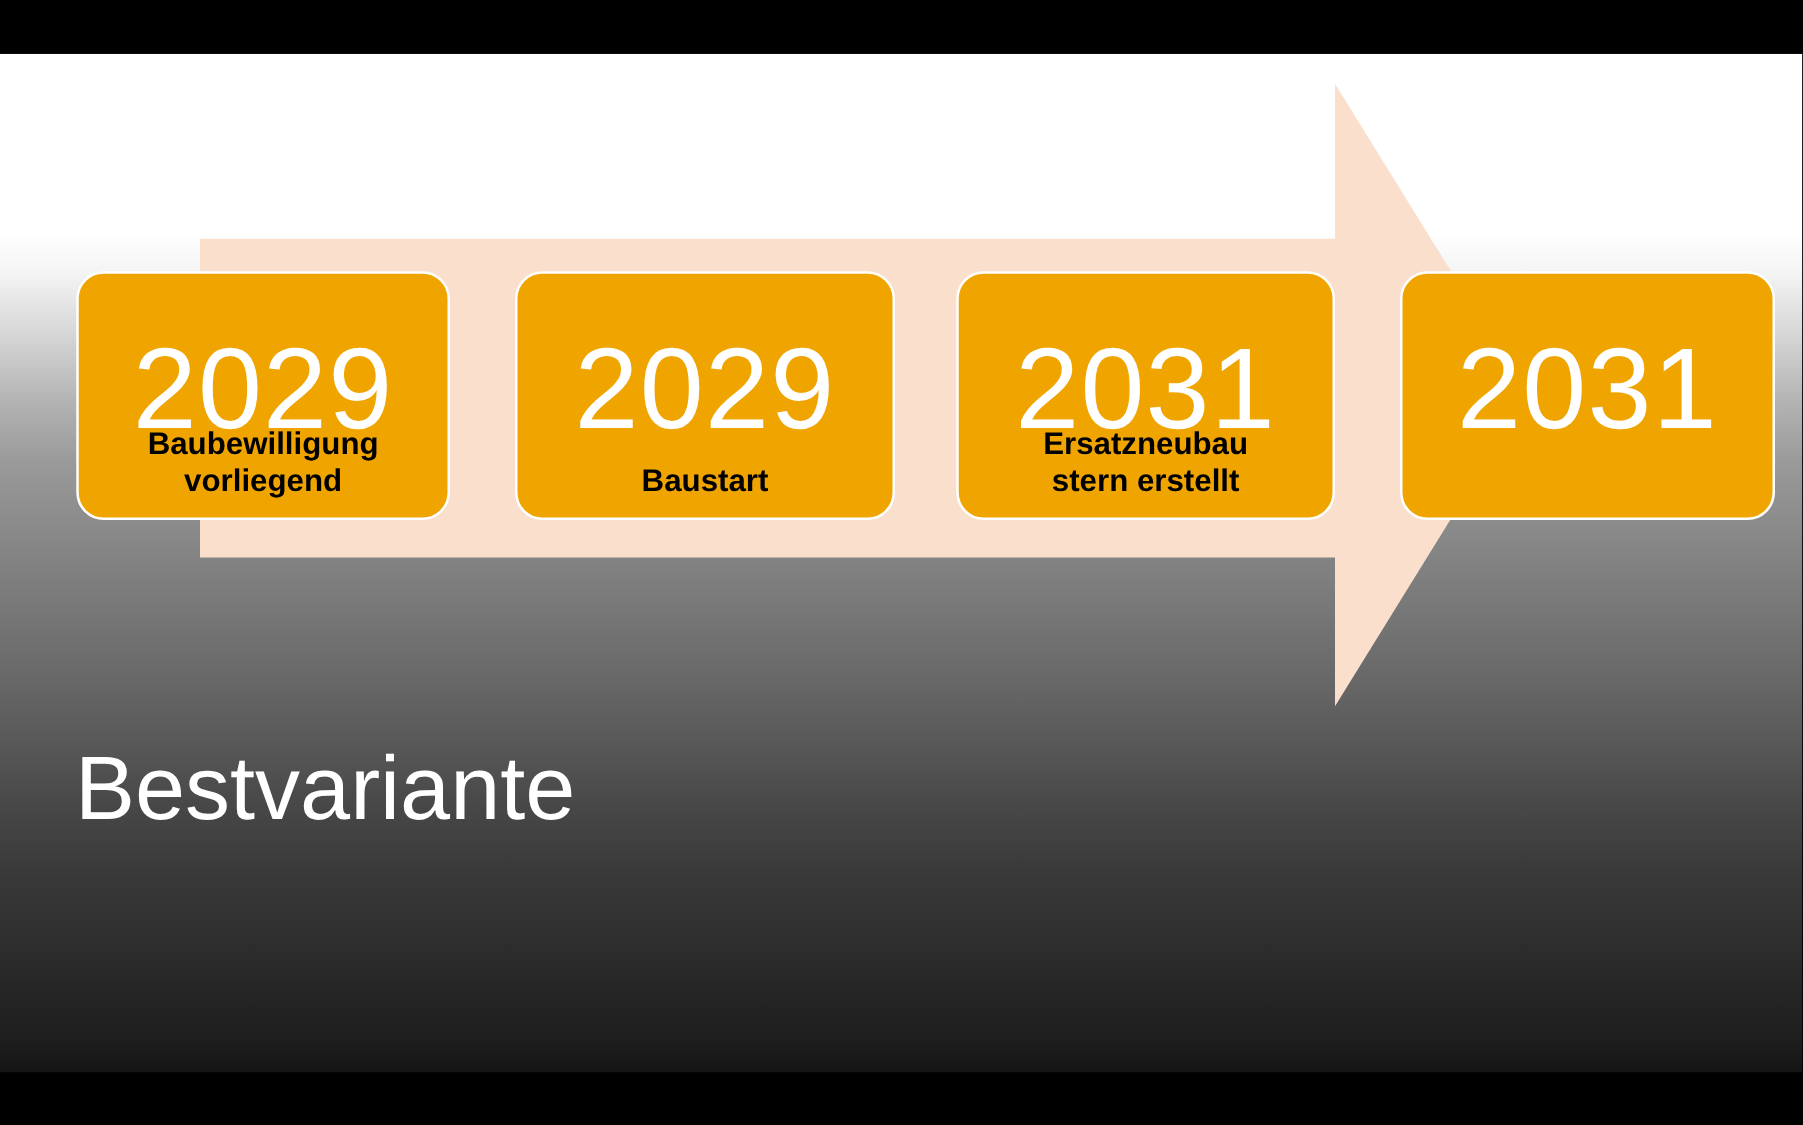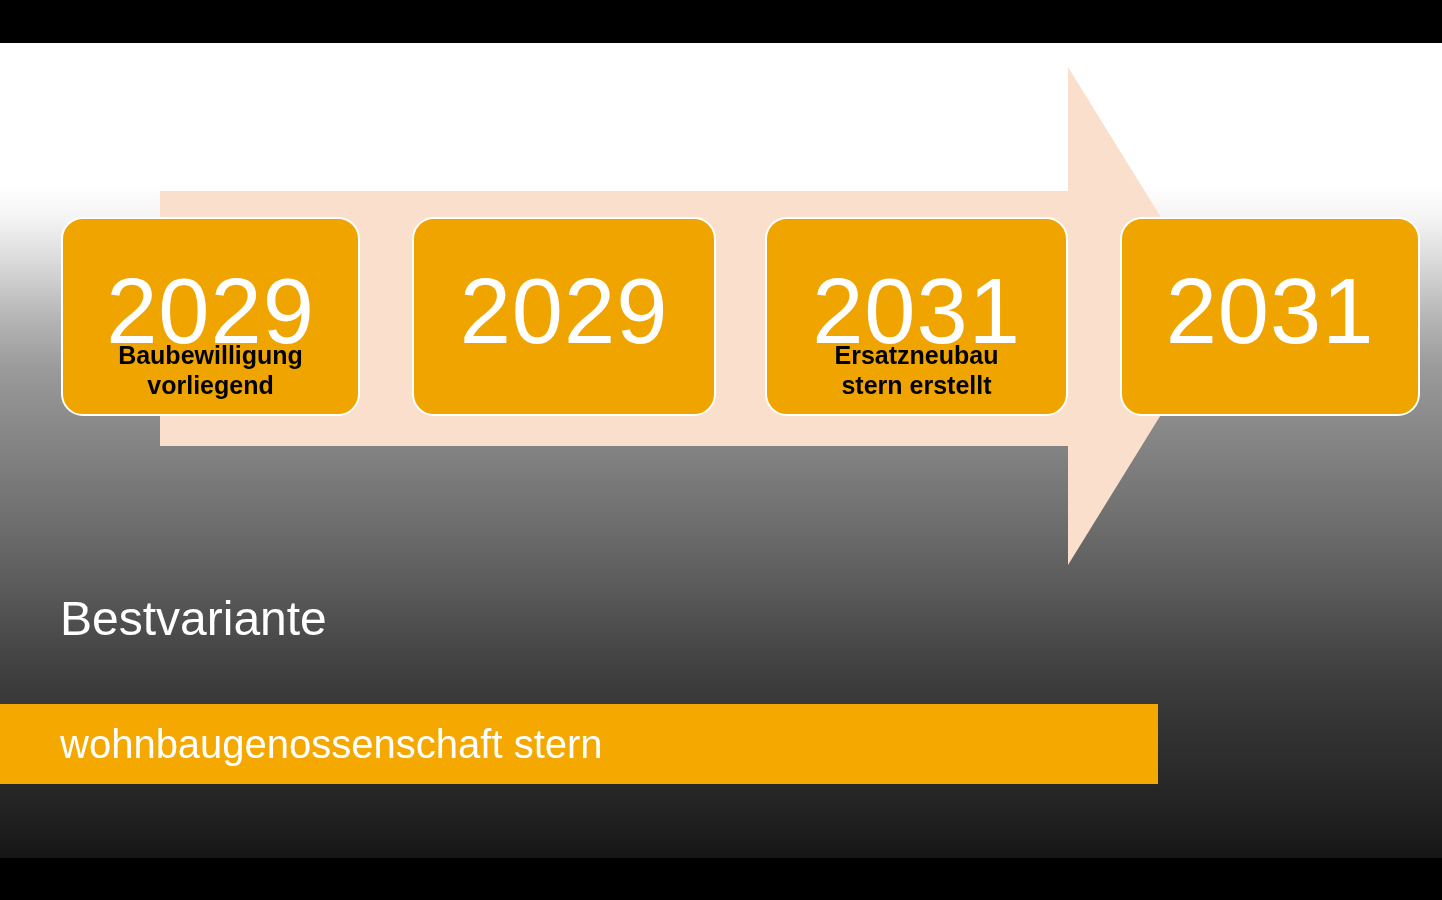--- a/index.html
+++ b/index.html
@@ -122,21 +122,21 @@
   .ms-1 { left: 412px;  width: 304px; }
   .ms-2 { left: 765px;  width: 303px; }
   .ms-3 { left: 1120px; width: 300px; }
 
   
   .headline {
     position: absolute;
     left: 60px;
     top: 552px;           
     color: #ffffff;
-    font-size: 48px;
+    font-size: 72px;
     font-weight: 300;
     line-height: 1.0;
     letter-spacing: 0px;
     z-index: 20;
     font-family: "Liberation Sans", sans-serif;
     white-space: nowrap;
   }
 
   
   .brandband {
@@ -175,38 +175,36 @@
     <div class="milestones">
 
       <div class="milestone ms-0">
         <div class="ms-year">2029</div>
         <div class="ms-label">Baubewilligung
 vorliegend</div>
       </div>
 
       <div class="milestone ms-1">
         <div class="ms-year">2029</div>
+        <div class="ms-label">Baustart</div>
       </div>
 
       <div class="milestone ms-2">
         <div class="ms-year">2031</div>
         <div class="ms-label">Ersatzneubau
 stern erstellt</div>
       </div>
 
       <div class="milestone ms-3">
         <div class="ms-year">2031</div>
       </div>
 
     </div>
 
     <div class="headline">Bestvariante</div>
 
-    <div class="brandband">
-      <div class="brandband-text">wohnbaugenossenschaft stern</div>
-    </div>
 
   </div>
 
   <div class="bar-top"></div>
   <div class="bar-bottom"></div>
 
 </div>
 
 </body></html>

